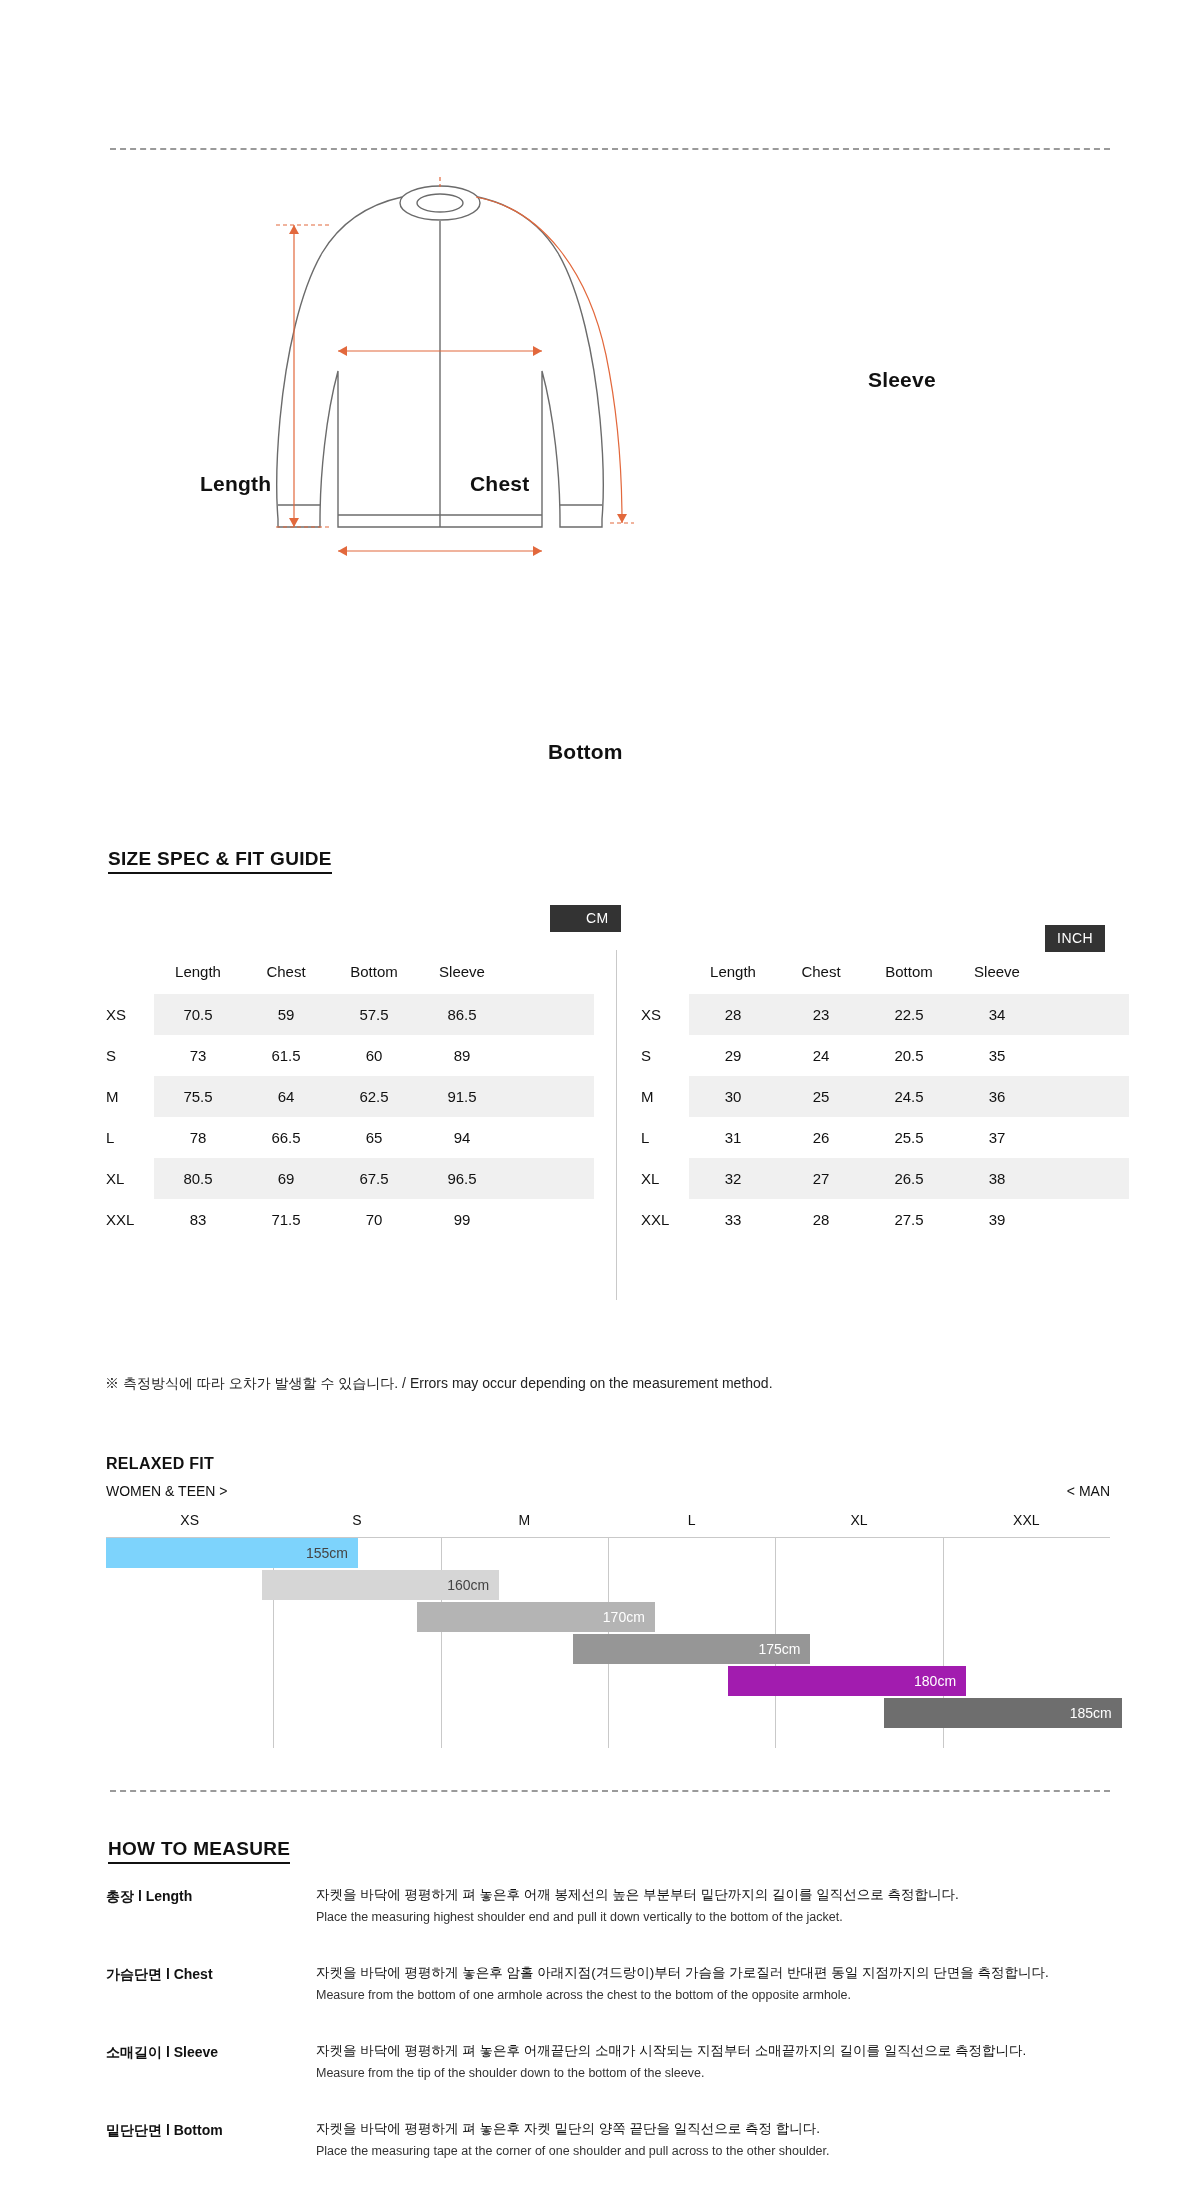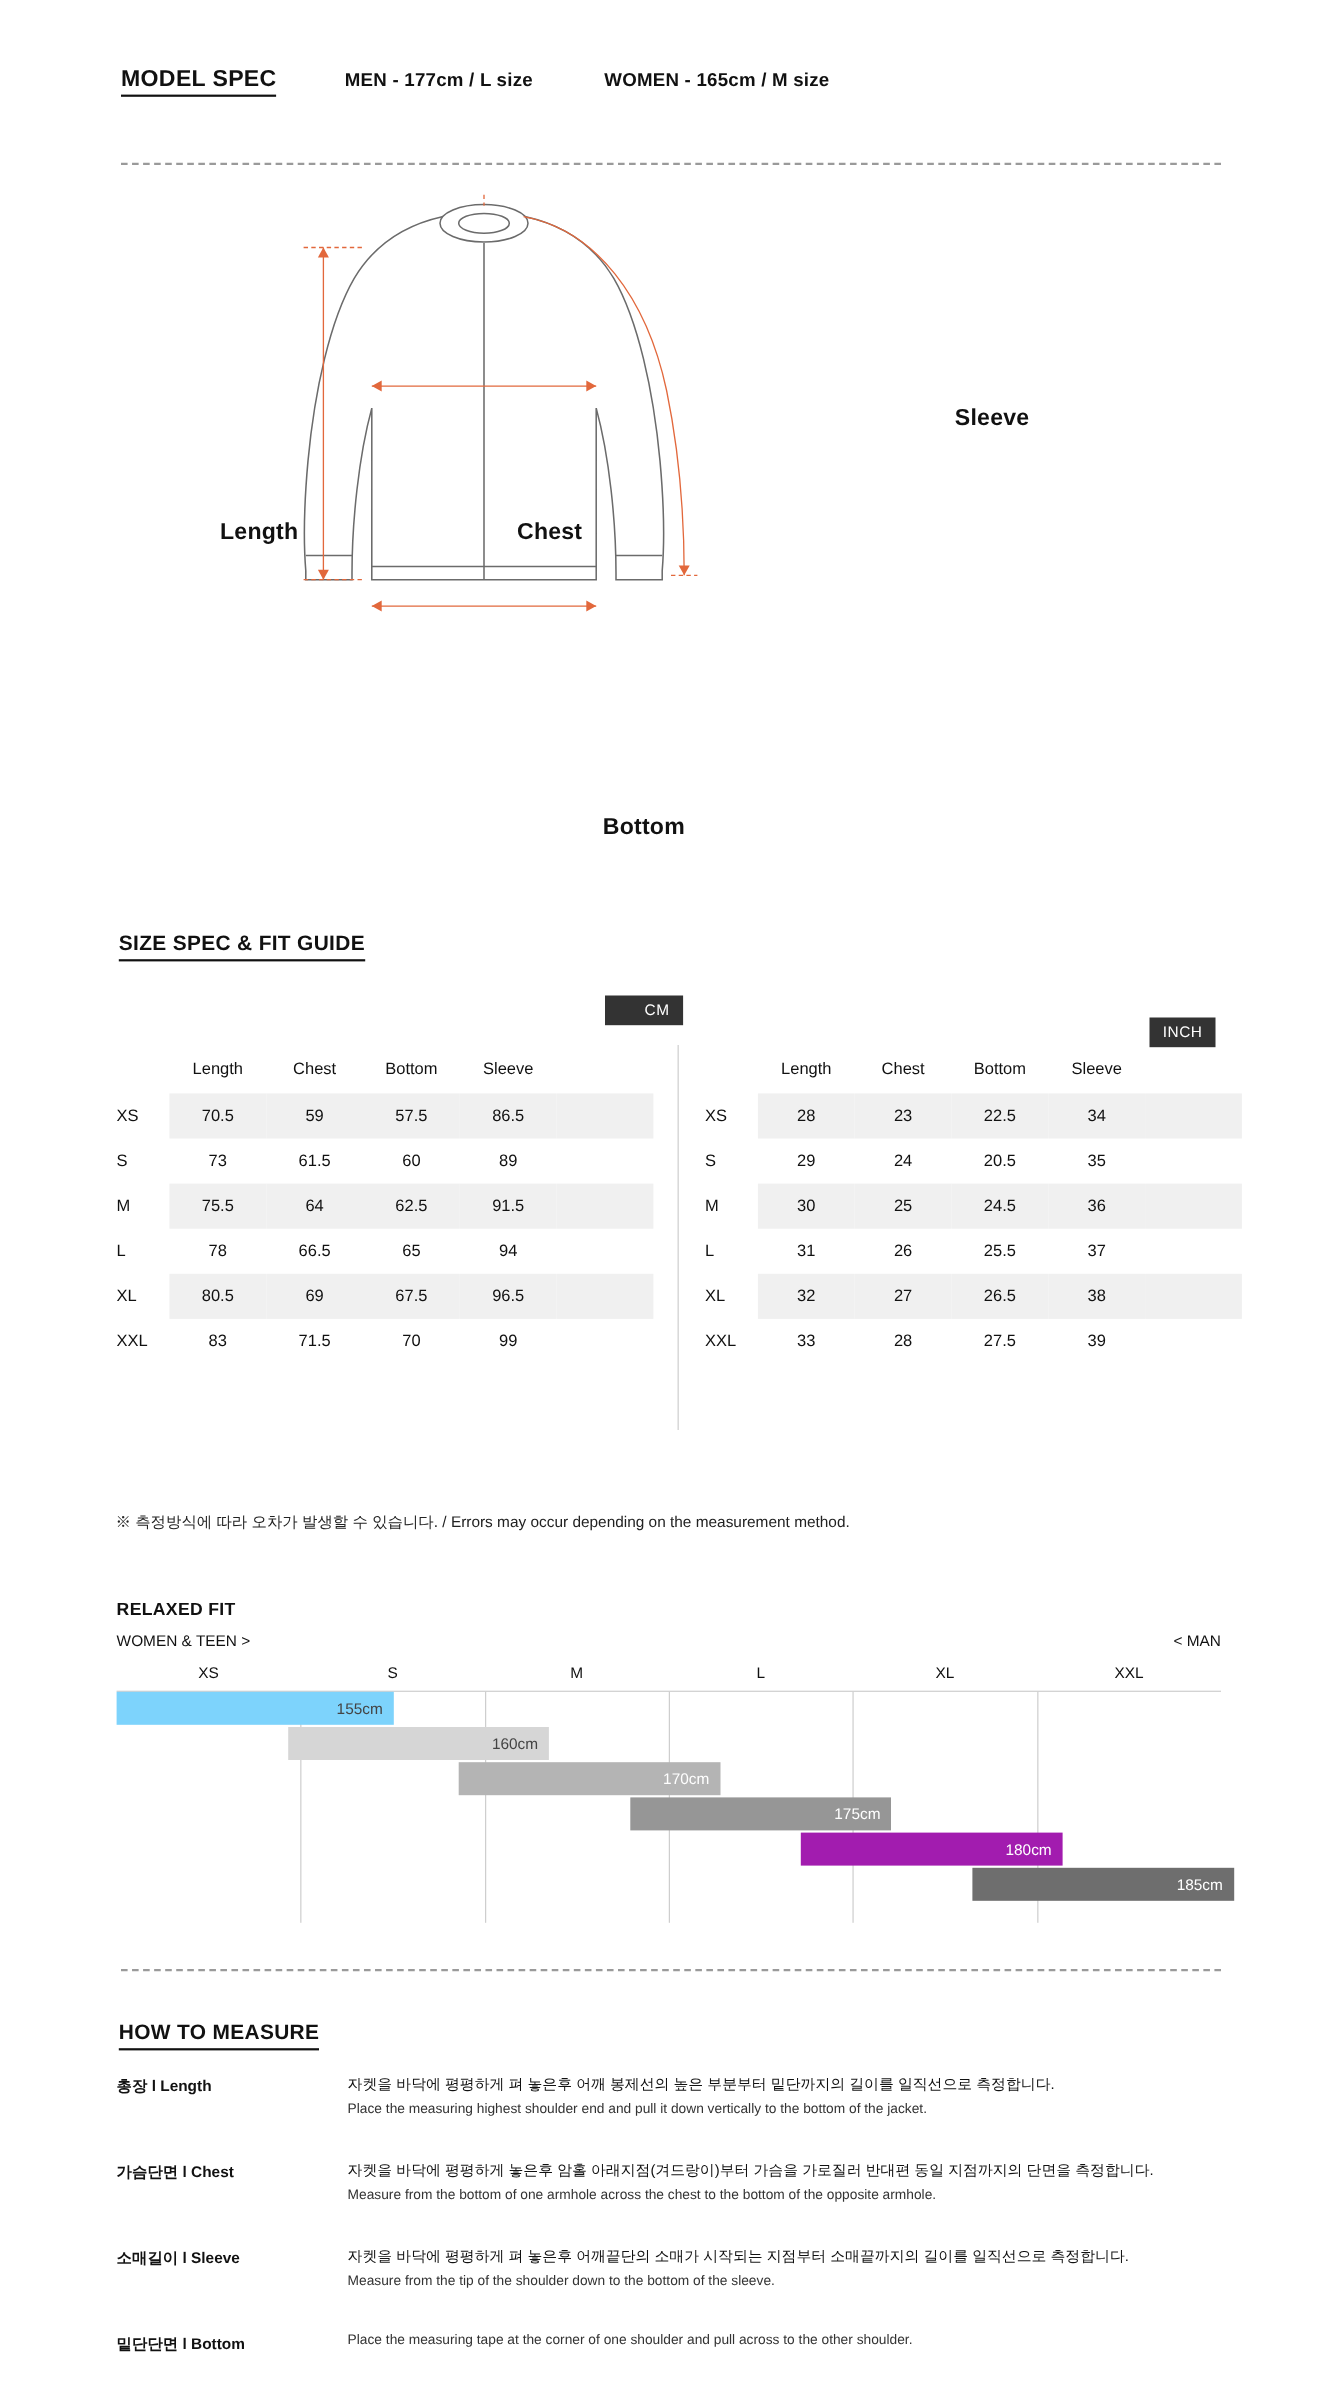--- a/index.html
+++ b/index.html
@@ -222,25 +222,20 @@
   .measure-row .desc .en {
     font-size: 12.5px;
     color: #333;
   }
 </style>
 </head>
 <body>
 
 <div class="page">
 
-  <div class="model-spec">
-    <span class="title">MODEL SPEC</span>
-    <span class="men">MEN - 177cm / L size</span>
-    <span class="women">WOMEN - 165cm / M size</span>
-  </div>
 
   <div class="dash-top"></div>
 
   <div class="diagram">
     <svg width="680" height="420" viewBox="0 0 680 420" xmlns="http://www.w3.org/2000/svg">
       <g fill="none" stroke="#6b6b6b" stroke-width="1.4">
 
         <ellipse cx="170" cy="28" rx="40" ry="17"></ellipse>
         <ellipse cx="170" cy="28" rx="23" ry="9"></ellipse>
 
@@ -470,18 +465,19 @@
       <div class="measure-row" style="top:2044px">
         <div class="ko-label">소매길이 l Sleeve</div>
         <div class="desc">
           <div class="ko">자켓을 바닥에 평평하게 펴 놓은후 어깨끝단의 소매가 시작되는 지점부터 소매끝까지의 길이를 일직선으로 측정합니다.</div>
           <div class="en">Measure from the tip of the shoulder down to the bottom of the sleeve.</div>
         </div>
       </div>
       <div class="measure-row" style="top:2122px">
         <div class="ko-label">밑단단면 l Bottom</div>
         <div class="desc">
+          <div class="ko">자켓을 바닥에 평평하게 펴 놓은후 자켓 밑단의 양쪽 끝단을 일직선으로 측정 합니다.</div>
           <div class="en">Place the measuring tape at the corner of one shoulder and pull across to the other shoulder.</div>
         </div>
       </div>
     </div>
 
 </div>
 
 </body></html>

